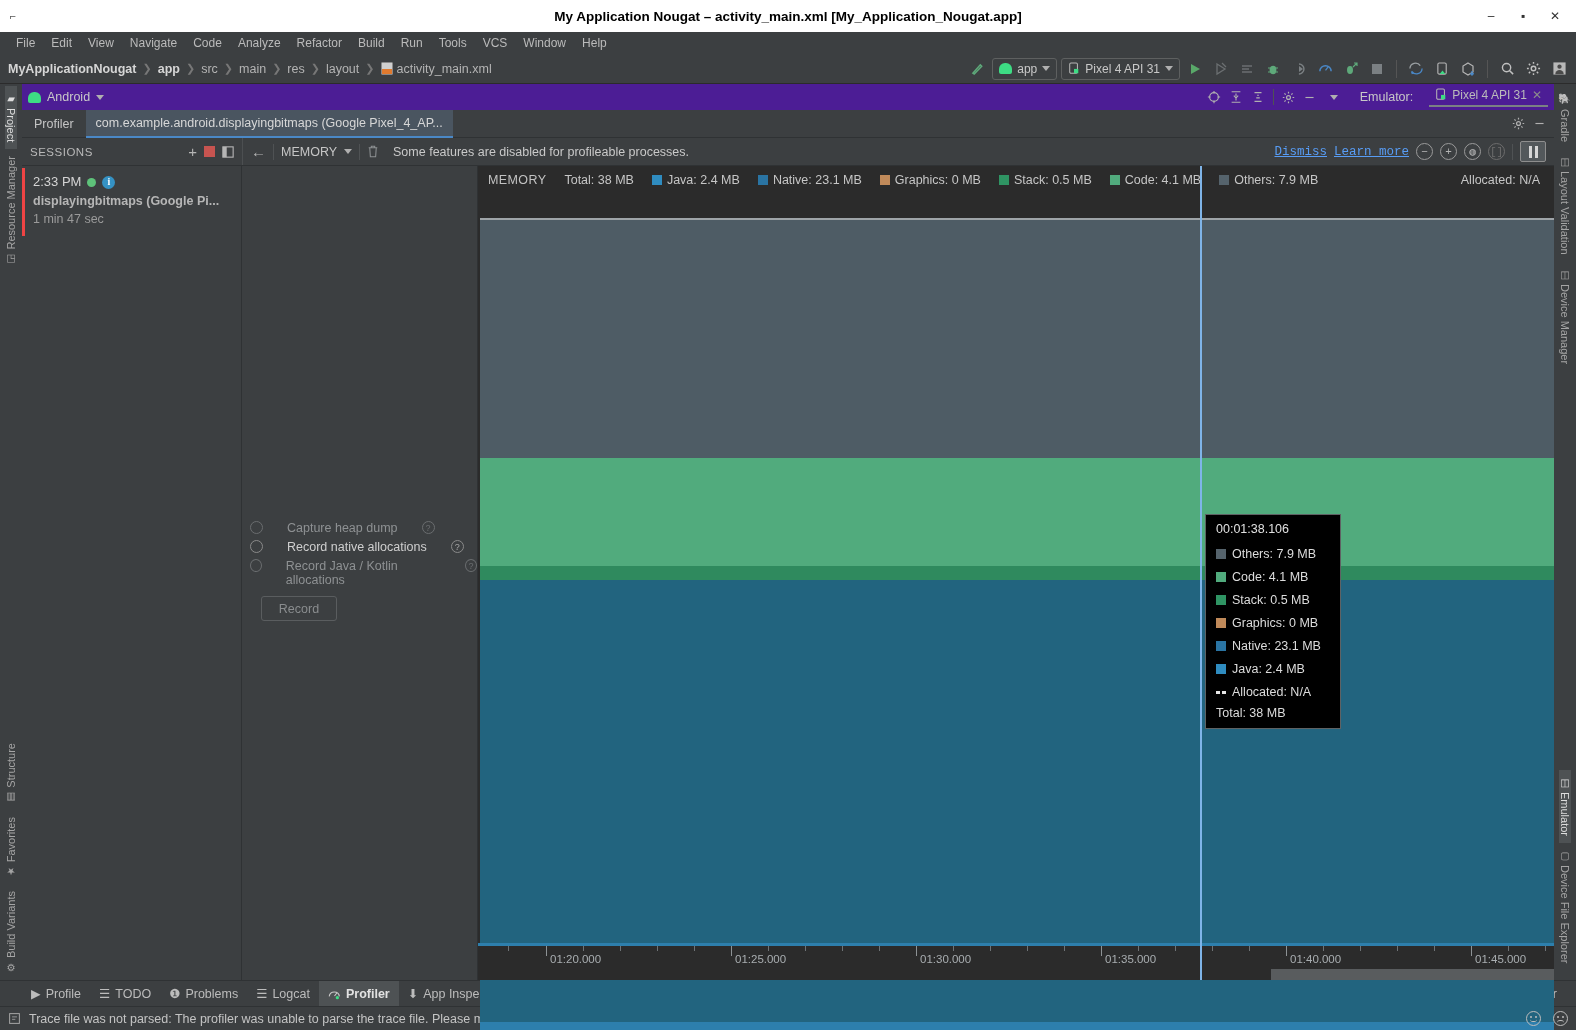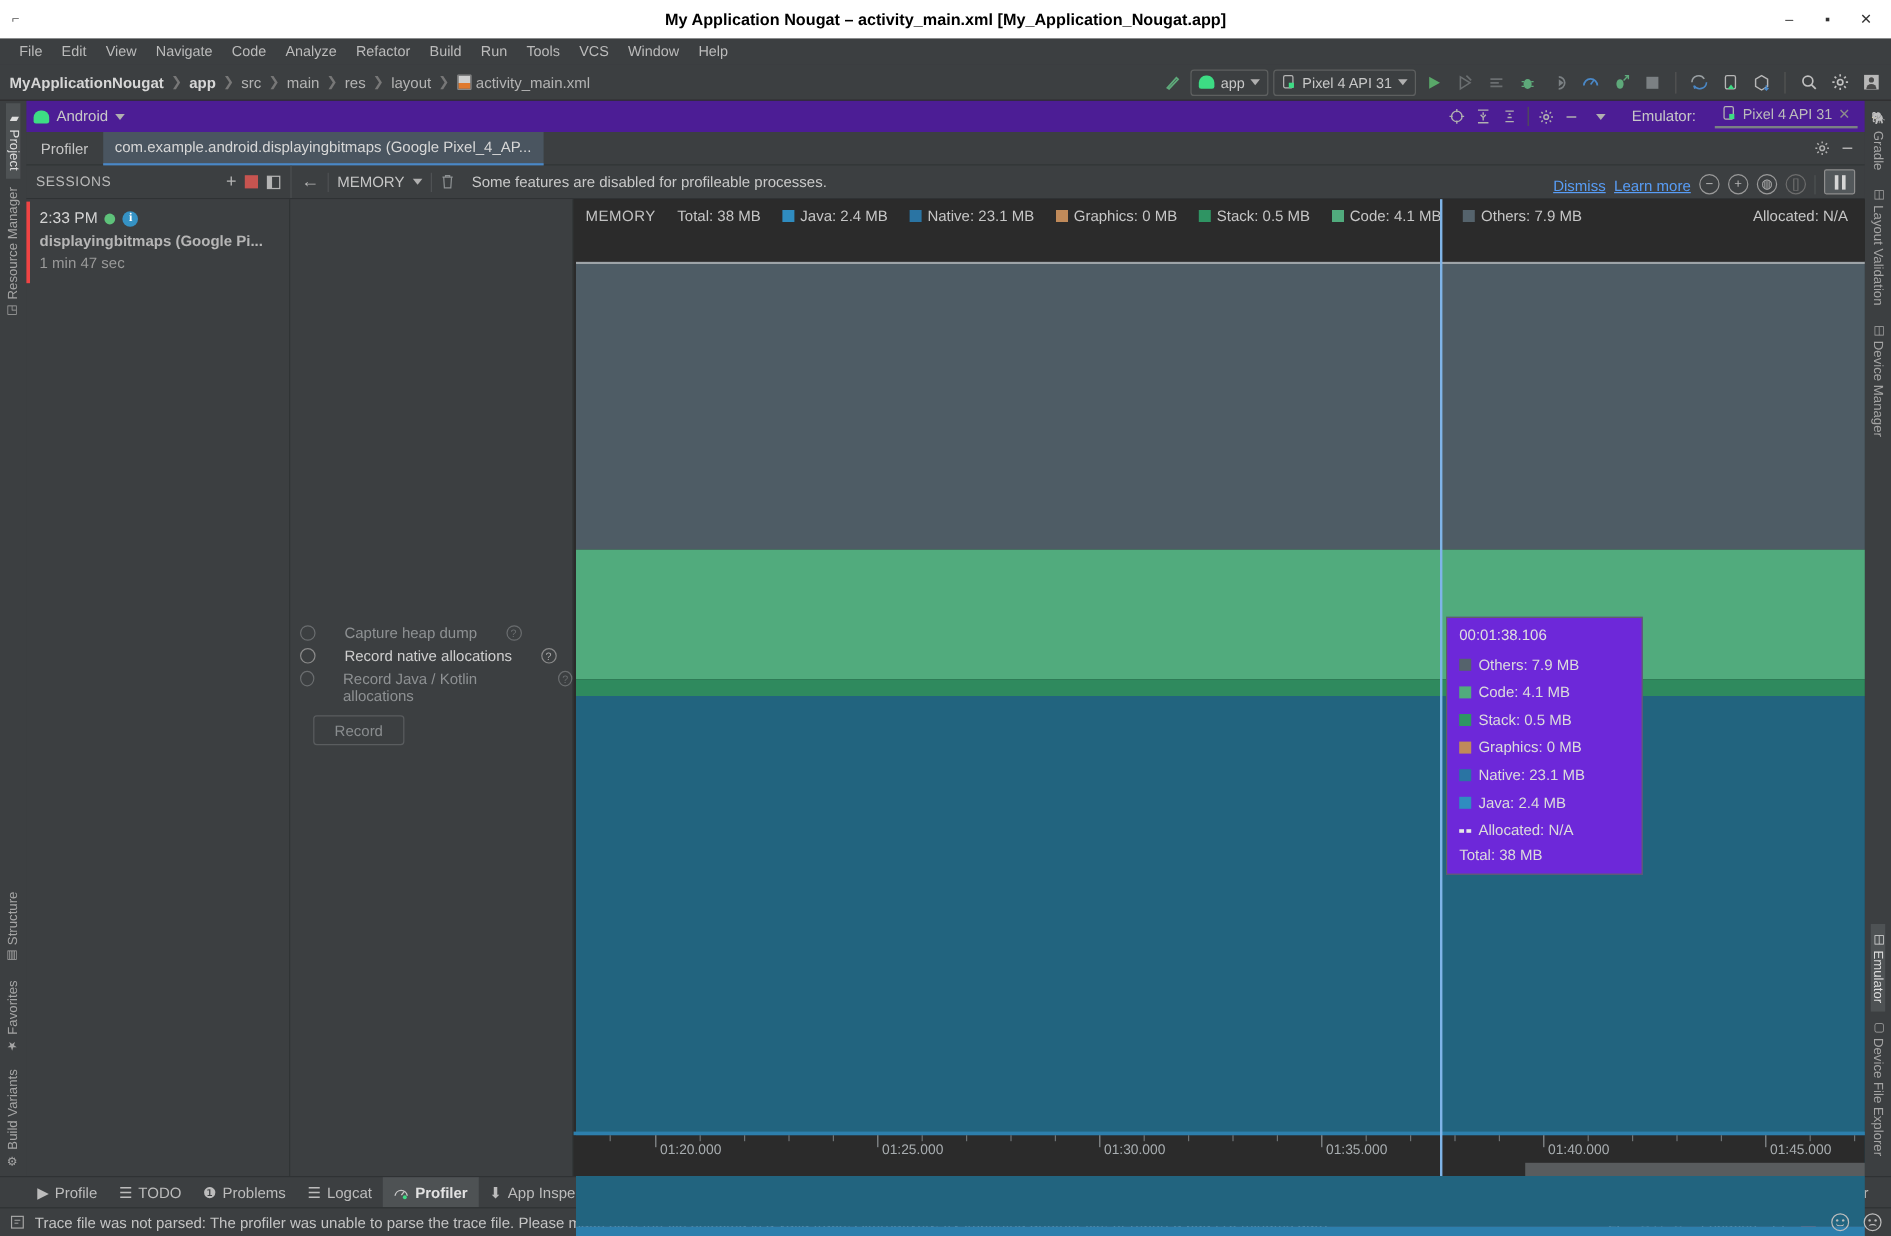--- a/index.html
+++ b/index.html
@@ -105,21 +105,21 @@
     height: 28px; background: #3c3f41; display: flex; align-items: center; flex: 0 0 28px;
     border-bottom: 1px solid #2f3234;
   }
   .sesshdr { width: 220px; display: flex; align-items: center; padding: 0 8px; gap: 7px; }
   .sesshdr .t { font-size: 11.5px; letter-spacing: .5px; color: #b9b9b9; }
   .sesshdr .sp { flex: 1 1 auto; }
   .stopsq { width: 11px; height: 11px; background: #c75450; }
   .profbar .mid { display: flex; align-items: center; gap: 7px; padding: 0 8px; border-left: 1px solid #4c4f51; height: 100%; }
   .vsep { width: 1px; height: 16px; background: #4f5254; }
   .notice { font-size: 12.5px; color: #c9c9c9; padding-left: 6px; }
-  .profbar .right { margin-left: auto; display: flex; align-items: flex-end; gap: 7px; padding-right: 8px; }
+  .profbar .right { margin-left: auto; display: flex; align-items: center; gap: 7px; padding-right: 8px; font-family: Liberation Mono, monospace; }
   .lnk { color: #589df6; text-decoration: underline; font-size: 12.5px; }
   .circbtn {
     width: 17px; height: 17px; border-radius: 50%; border: 1.5px solid #9a9a9a;
     display: flex; align-items: center; justify-content: center; font-size: 11px; color: #b5b5b5;
   }
   .circbtn.dim { border-color: #6d6d6d; color: #6d6d6d; }
   .pausebtn {
     width: 26px; height: 21px; border: 1px solid #8e8e8e; border-radius: 2px; background: #53585b;
     display: flex; align-items: center; justify-content: center; gap: 3px;
   }
@@ -183,22 +183,22 @@
   .band { position: absolute; left: 0; right: 0; }
   .plot-topline { position: absolute; left: 2px; right: 0; top: 0; height: 2px; background: #9ea4a8; }
 
   .yaxis { position: absolute; left: 0; top: 0; bottom: 0; width: 56px; z-index: 3; pointer-events: none; }
   .ytick { position: absolute; left: 0; font-size: 11.5px; color: #9fa4a7; white-space: nowrap; }
   .ytick .dash { display: inline-block; width: 7px; height: 1px; background: #9fa4a7; vertical-align: 4px; margin-right: 5px; }
 
   .cursorline { position: absolute; top: -52px; bottom: -34px; width: 2px; background: #7fb4e8; z-index: 6; }
 
   .tooltip {
-    position: absolute; background: #6d28d9; border: 1px solid #5f6264; padding: 8px 10px 9px 10px;
-    z-index: 7; width: 164px; line-height: 1.0;
+    position: absolute; background: #000000; border: 1px solid #5f6264; padding: 8px 10px 9px 10px;
+    z-index: 7; width: 136px; line-height: 1.0;
   }
   .tooltip .ttime { font-size: 12.5px; color: #e0e0e0; margin-bottom: 7px; }
   .tooltip .trow { display: flex; align-items: center; gap: 6px; height: 23px; font-size: 12.5px; color: #dcdcdc; }
   .tooltip .ttotal { font-size: 12.5px; color: #dcdcdc; margin-top: 3px; }
   .dashmark { display: inline-flex; gap: 2px; width: 10px; }
   .dashmark i { width: 4px; height: 3px; background: #e6e6e6; display: block; }
 
   .xaxis {
     position: absolute; left: 0; right: 0; bottom: 0; height: 34px; background: #2b2b2b; z-index: 5;
   }

